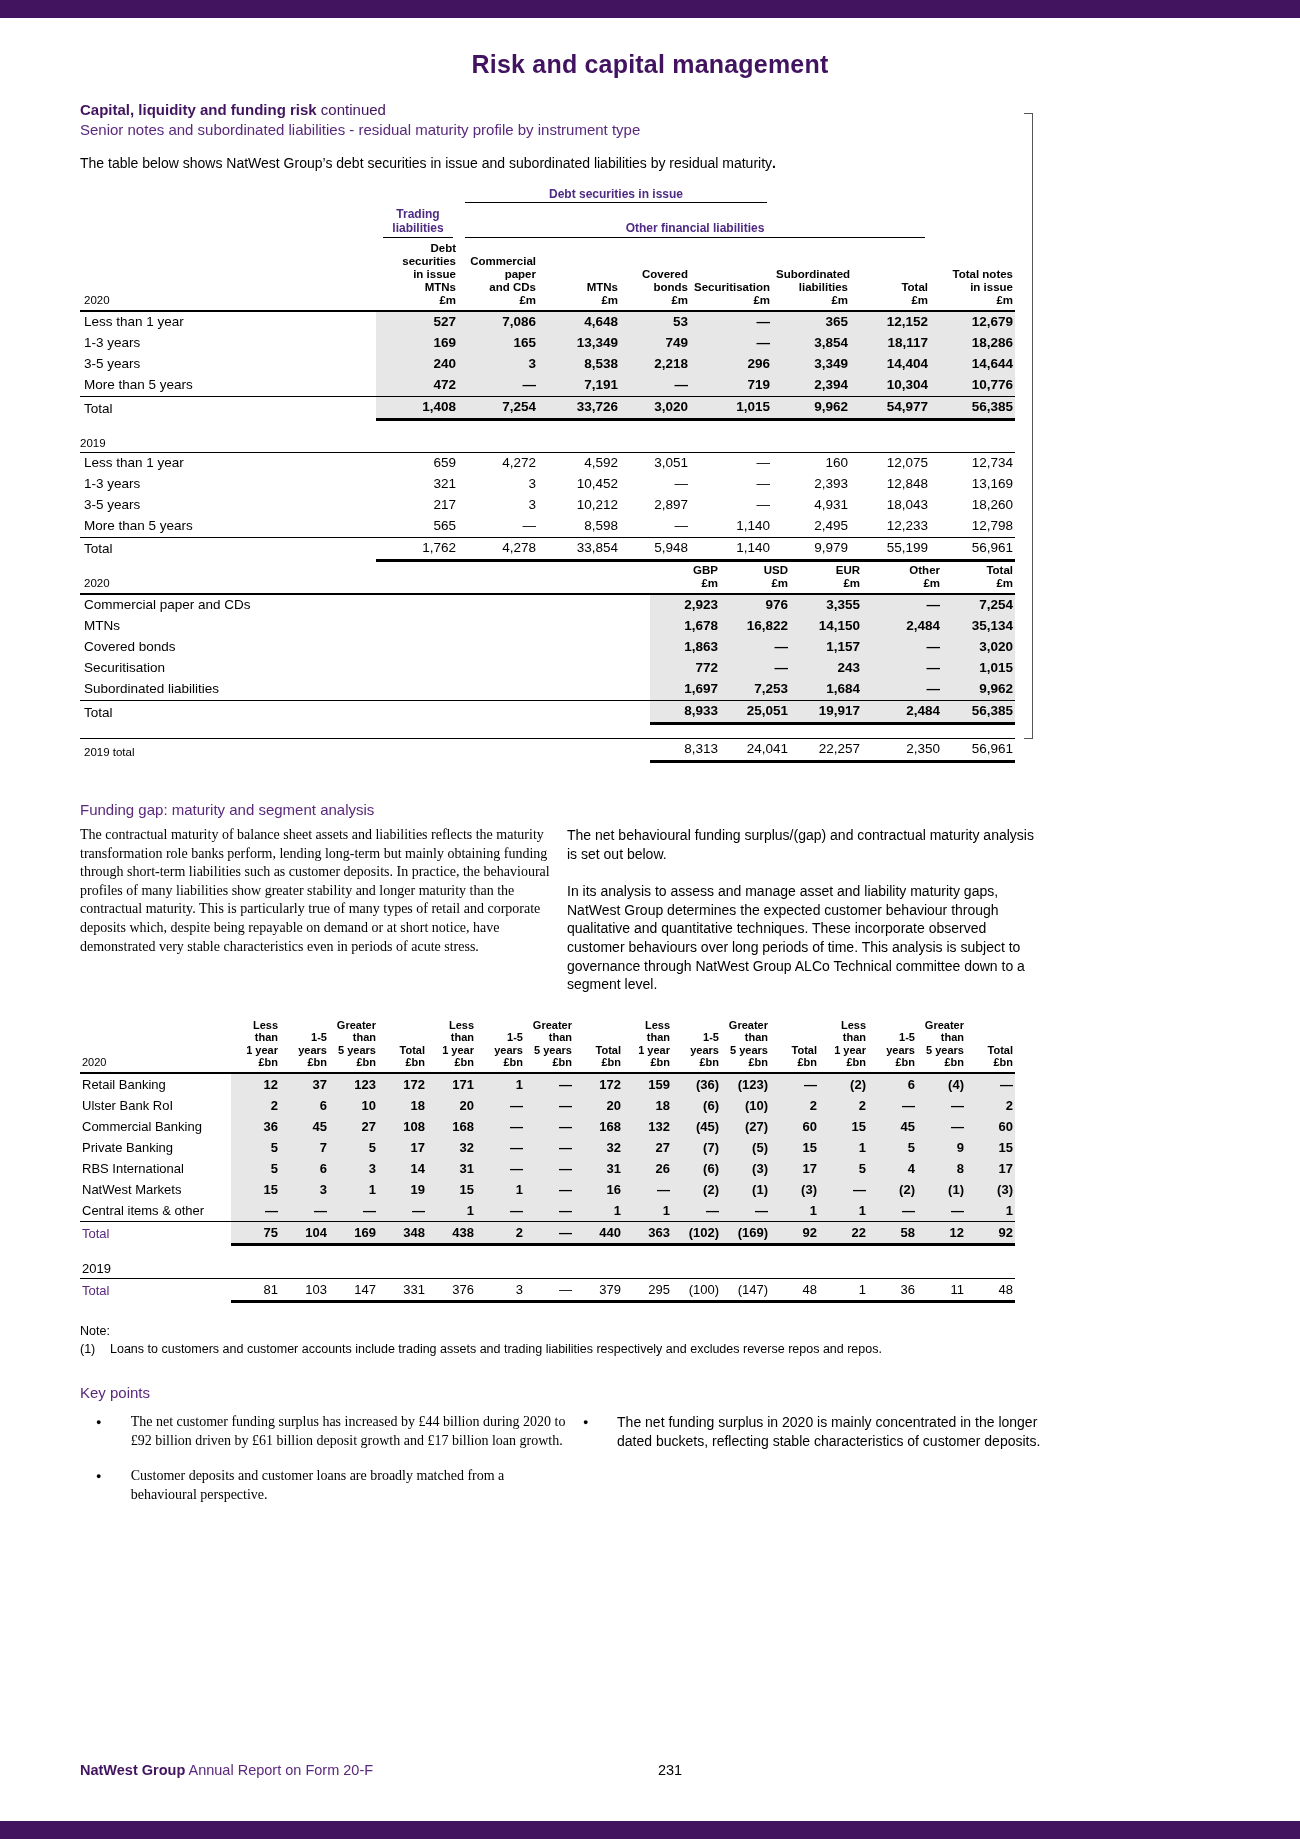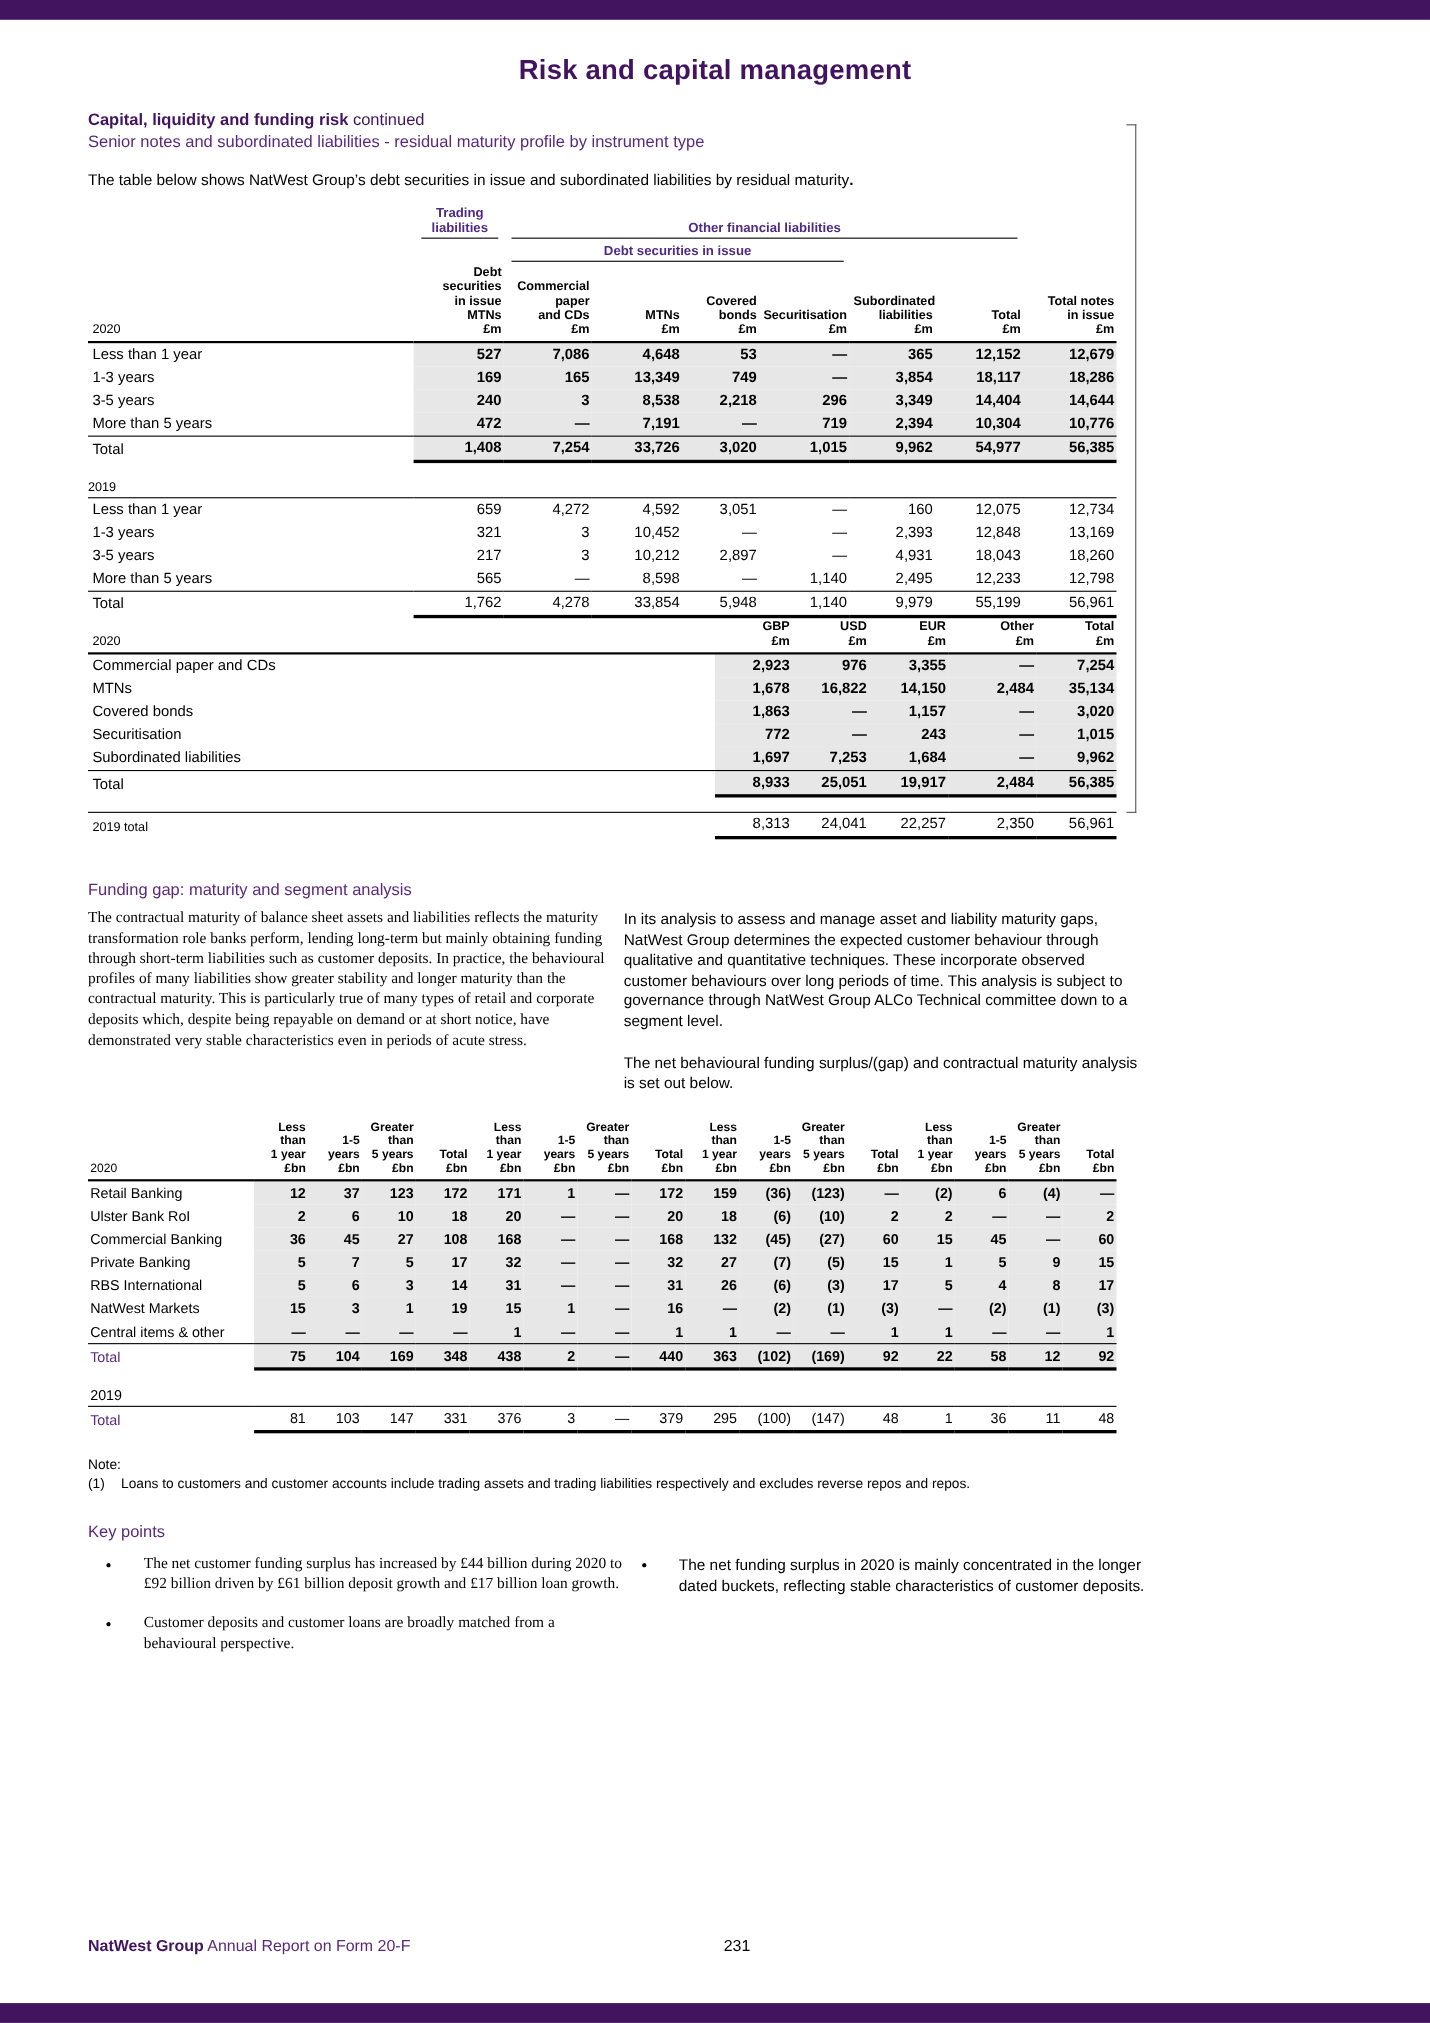--- a/index.html
+++ b/index.html
@@ -86,38 +86,38 @@
         <col style="width:82px">
       <col style="width:70px">
         <col style="width:82px">
         <col style="width:78px">
         <col style="width:80px">
         <col style="width:85px">
     </colgroup>
     <thead>
       <tr>
         <td></td>
+          <td></td>
+        <td class="spcell" colspan="4">
+            <div class="sp pw">Debt securities in issue</div>
+          </td>
+        <td></td>
+          <td></td>
+          <td></td>
+      </tr>
+      <tr>
+        <td></td>
         <td class="spcell">
             <div class="sp pw">Trading
 liabilities</div>
           </td>
         <td class="spcell" colspan="6">
             <div class="sp pw">Other financial liabilities</div>
           </td>
         <td></td>
-      </tr>
-      <tr>
-        <td></td>
-          <td></td>
-        <td class="spcell" colspan="4">
-            <div class="sp pw">Debt securities in issue</div>
-          </td>
-        <td></td>
-          <td></td>
-          <td></td>
       </tr>
       <tr class="hdr">
         <td class="yr">2020</td>
         <td class="num">Debt securities
 in issue
 MTNs
 £m</td>
         <td class="num">Commercial
 paper
 and CDs
@@ -354,22 +354,22 @@
         </tr>
       </tbody>
   </table>
 
   <div class="phead">Funding gap: maturity and segment analysis</div>
   <div class="twocol">
     <div class="colL">
       <p>The contractual maturity of balance sheet assets and liabilities reflects the maturity transformation role banks perform, lending long-term but mainly obtaining funding through short-term liabilities such as customer deposits. In practice, the behavioural profiles of many liabilities show greater stability and longer maturity than the contractual maturity. This is particularly true of many types of retail and corporate deposits which, despite being repayable on demand or at short notice, have demonstrated very stable characteristics even in periods of acute stress.</p>
     </div>
     <div class="colR">
+      <p>The net behavioural funding surplus/(gap) and contractual maturity analysis is set out below.</p>
       <p>In its analysis to assess and manage asset and liability maturity gaps, NatWest Group determines the expected customer behaviour through qualitative and quantitative techniques. These incorporate observed customer behaviours over long periods of time. This analysis is subject to governance through NatWest Group ALCo Technical committee down to a segment level.</p>
-      <p>The net behavioural funding surplus/(gap) and contractual maturity analysis is set out below.</p>
     </div>
   </div>
 
   <table class="fin t2" style="margin-top:4px;">
     <colgroup>
       <col style="width:151px">
       <col style="width:49px">
         <col style="width:49px">
         <col style="width:49px">
         <col style="width:49px">

